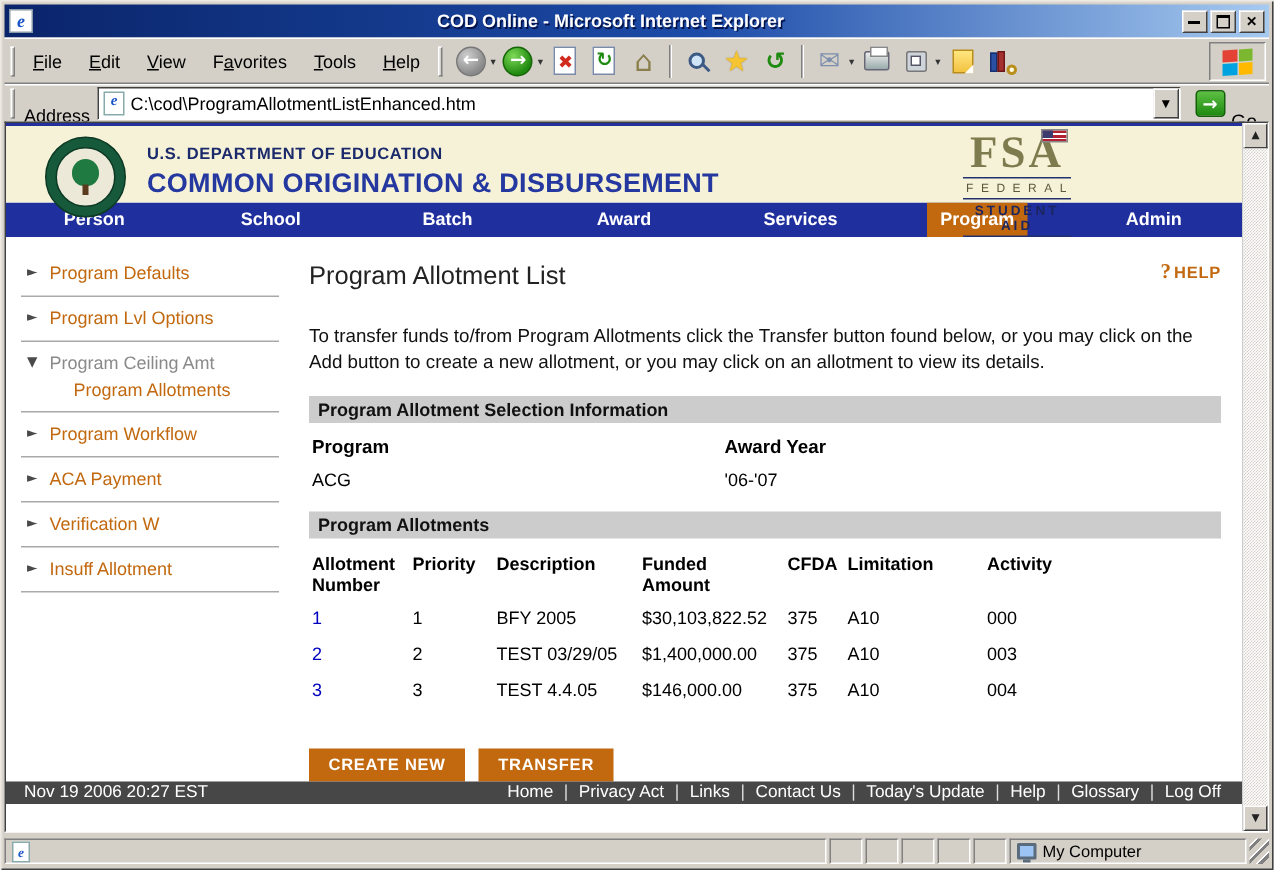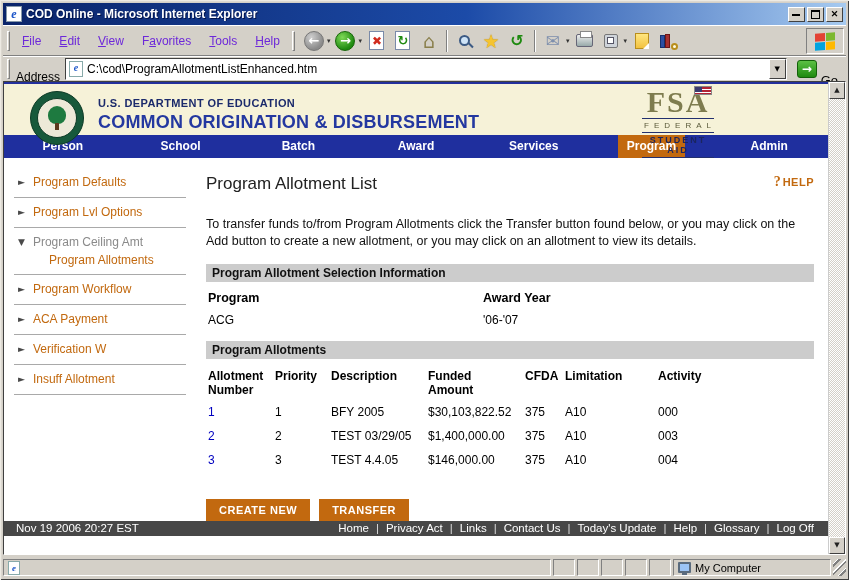--- a/index.html
+++ b/index.html
@@ -9,33 +9,33 @@
             box-shadow: inset 1px 1px 0 #EDEAE3, inset -1px -1px 0 #404040, inset 2px 2px 0 #DCD8D0;
             padding:3px; }
 
   
   .titlebar { height:22px; background:linear-gradient(90deg,#0A246A 0%,#1C4BA8 55%,#A6CAF0 100%);
               display:flex; align-items:center; padding:0 3px; }
   .ie-logo { width:16px; height:16px; background:#fff; border:1px solid #89a;
              display:flex; align-items:center; justify-content:center;
              font:italic bold 12px "Liberation Serif", serif; color:#1B54C8; margin-right:4px; }
   .title-text { color:#fff; font-weight:bold; font-size:12px; flex:1;
-                text-shadow:1px 1px 0 #00124a; white-space:nowrap; overflow:hidden; }
+                text-shadow:1px 1px 0 #00124a; white-space:nowrap; overflow:hidden;text-align:center; }
   .winbtns { display:flex; gap:2px; }
   .winbtn { width:17px; height:15px; background:#D4D0C8; border:1px solid;
             border-color:#fff #404040 #404040 #fff; font-size:9px; line-height:12px;
             text-align:center; color:#000; font-weight:bold; cursor:default; }
   .winbtn .min { display:block; margin-top:5px; height:3px; border-bottom:2px solid #000; width:8px; margin-left:3px; }
   .winbtn .max { display:block; margin:2px auto 0; width:9px; height:9px; border:1px solid #000; border-top-width:2px; }
 
   
   .menurow { height:30px; display:flex; align-items:center; border-top:1px solid #fff; position:relative; }
   .grip { width:3px; height:20px; border:1px solid; border-color:#fff #808080 #808080 #fff; margin:0 4px; }
   .menu { display:flex; gap:2px; }
-  .menu-item { font-size:12px; padding:3px 8px; color:#6d28d9; cursor:default; }
+  .menu-item { font-size:12px; padding:3px 8px; color:#000000; cursor:default; }
   .toolbar { display:flex; align-items:center; margin-left:2px; }
   .tbtn { width:26px; height:26px; display:flex; align-items:center; justify-content:center; position:relative; }
   .dd { font-size:7px; color:#333; margin:0 2px 0 0; }
   .tsep { width:2px; height:22px; border-left:1px solid #808080; border-right:1px solid #fff; margin:0 4px; }
   .circle { width:20px; height:20px; border-radius:50%; color:#fff; font-weight:bold; font-size:13px;
             display:flex; align-items:center; justify-content:center; font-family:"DejaVu Sans",sans-serif; }
   .c-back { background:radial-gradient(circle at 35% 30%,#cfcfcf,#8a8a8a 70%); border:1px solid #777; }
   .c-fwd  { background:radial-gradient(circle at 35% 30%,#7ed957,#1F8A10 70%); border:1px solid #166508; }
   .page-ic { width:15px; height:19px; background:#fff; border:1px solid #7a8aa8;
              display:flex; align-items:center; justify-content:center; font-weight:bold;

